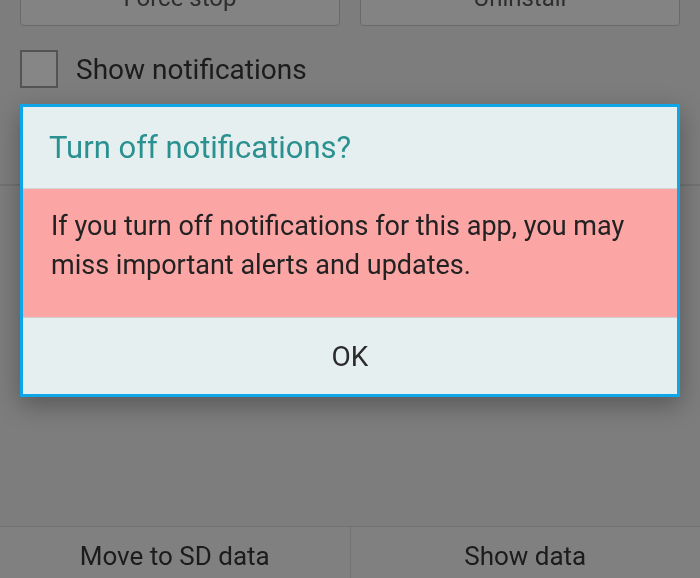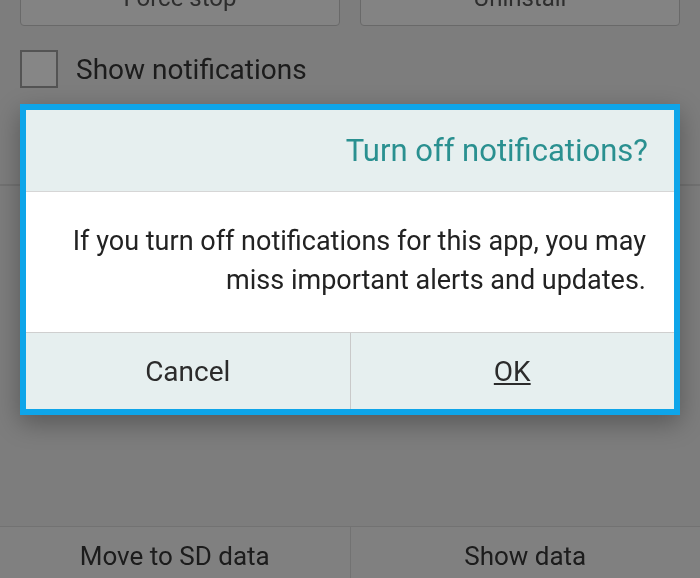--- a/index.html
+++ b/index.html
@@ -58,37 +58,36 @@
   
   .scrim {
     position: absolute; inset: 0;
     background: rgba(0,0,0,0.45);
   }
 
   
   .dialog {
     position: absolute;
     left: 20px; right: 20px; top: 104px;
-    background: #ffffff;
-    border: 6px solid #0ea5e9;
+    background: #fca5a5;
+    border: 3px solid #0ea5e9;
     box-shadow: 0 8px 24px rgba(0,0,0,0.3);
-    text-align: right;
   }
   .dialog-header {
     background: #e6efef;
     padding: 22px 26px;
     border-bottom: 1px solid #d6d6d6;
   }
   .dialog-title {
     color: #2a9090;
     font-size: 31px;
     font-weight: 400;
   }
   .dialog-body {
-    padding: 30px 28px 32px 28px;
+    padding: 18px 28px 32px 28px;
   }
   .dialog-message {
     color: #222;
     font-size: 27px;
     line-height: 1.45;
     font-weight: 400;
   }
   .dialog-actions {
     display: flex;
     border-top: 1px solid #cfcfcf;
@@ -139,19 +138,16 @@
 
 <div class="dialog">
   <div class="dialog-header">
     <div class="dialog-title">Turn off notifications?</div>
   </div>
   <div class="dialog-body">
     <div class="dialog-message">If you turn off notifications for this app, you may miss important alerts and updates.</div>
   </div>
   <div class="dialog-actions">
     <div class="dialog-btn">
-      <span>Cancel</span>
-    </div>
-    <div class="dialog-btn">
       <span>OK</span>
     </div>
   </div>
 </div>
 
 </body></html>

